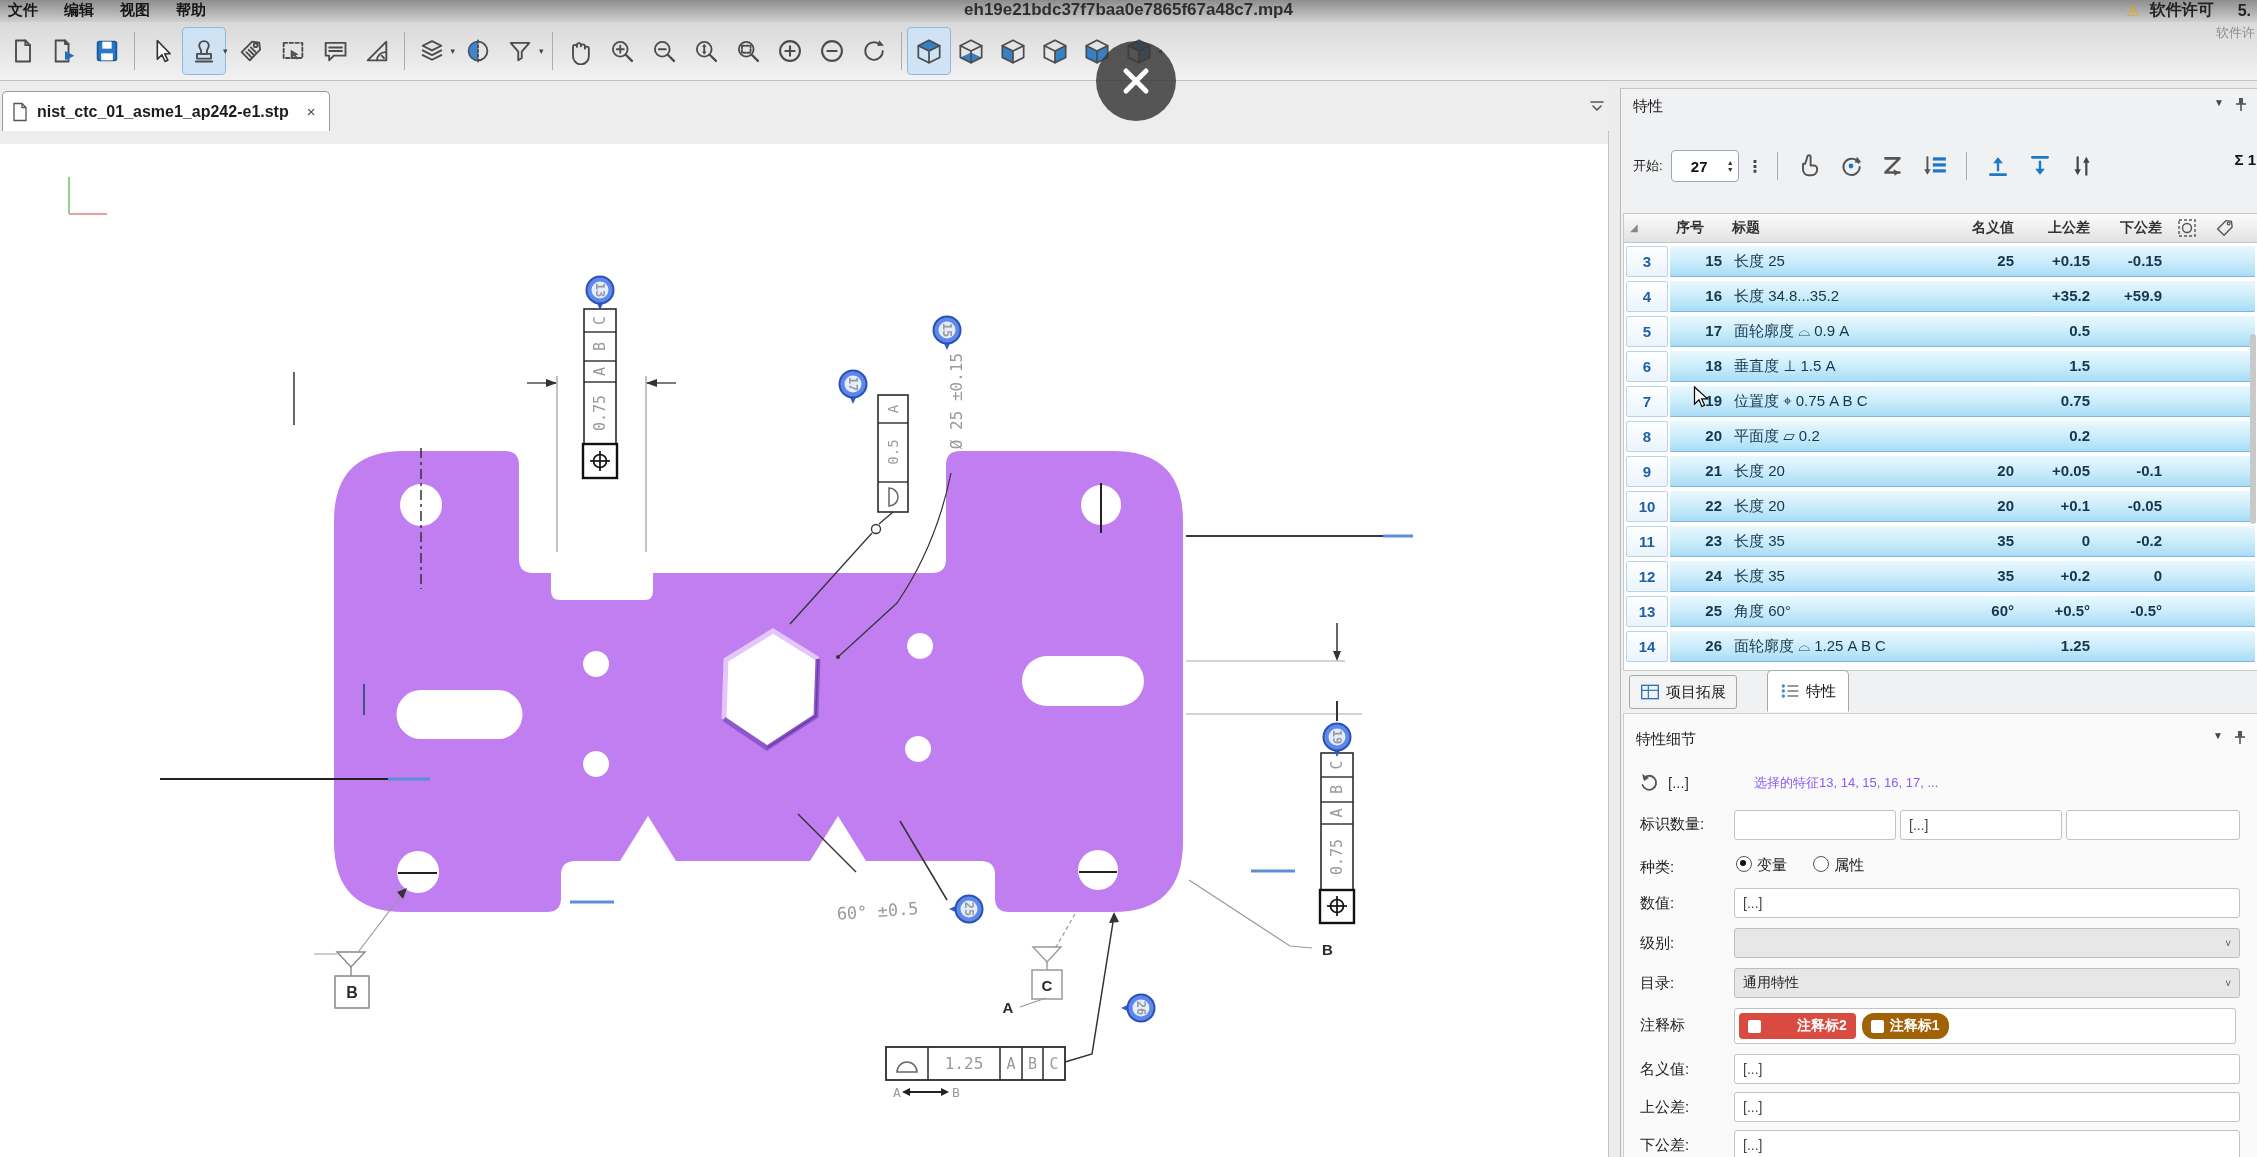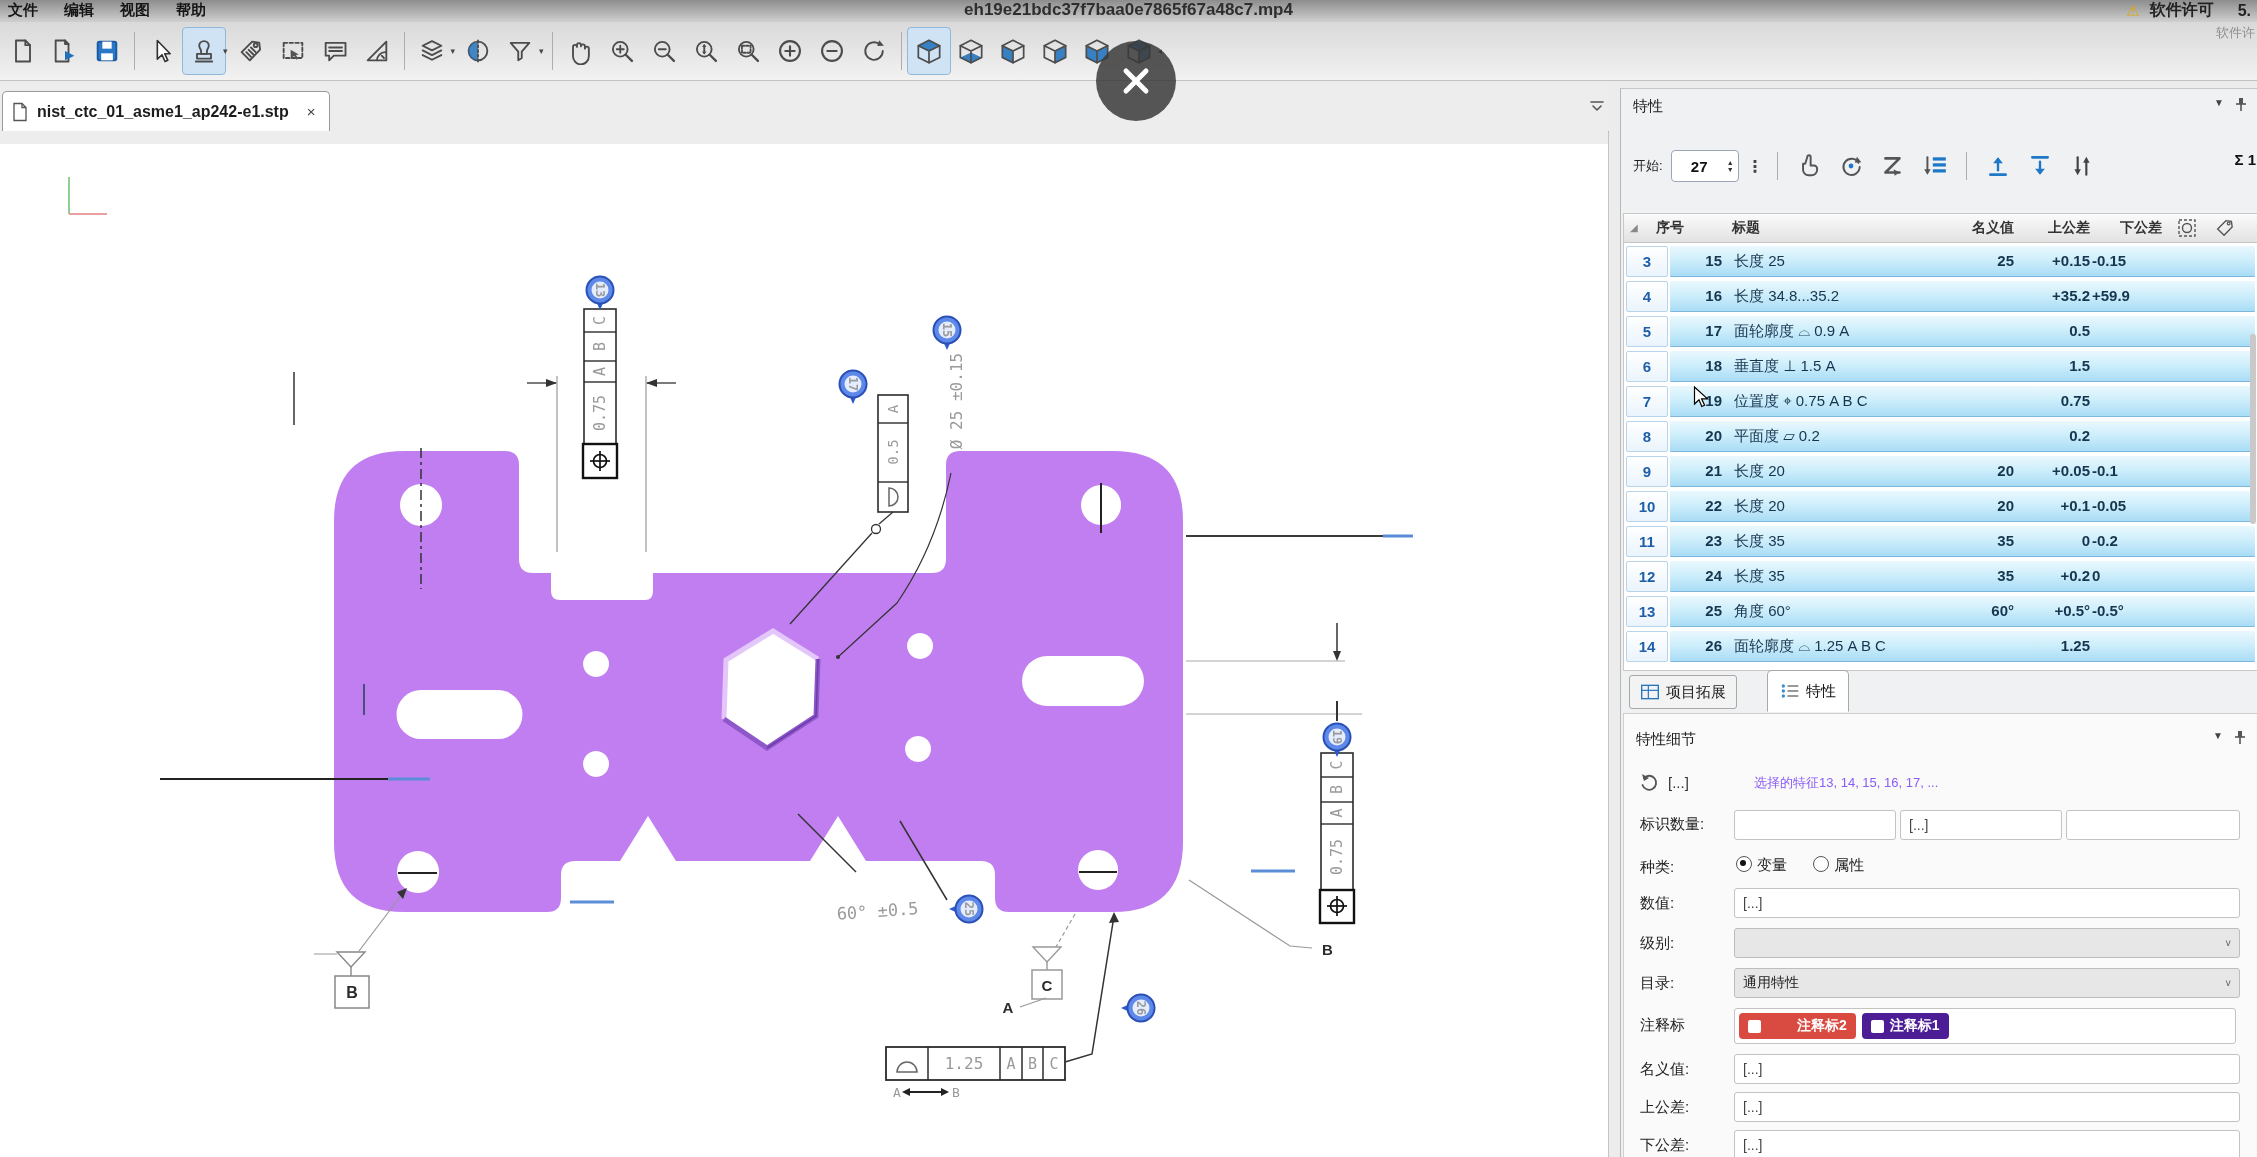--- a/index.html
+++ b/index.html
@@ -61,21 +61,21 @@
   .trow{display:flex;height:31px;margin-bottom:4px}
   .tnum{width:40px;margin-right:2px;background:linear-gradient(#ffffff,#eaf4fc);border:1px solid #b9d4ea;border-radius:2px;
     display:flex;align-items:center;justify-content:center;font-size:15px;font-weight:bold;color:#1f5fa8}
   .tbar{position:relative;flex:1;background:linear-gradient(180deg,#eaf8fe 0%,#cdeefb 48%,#a9dcf6 100%);
     border-bottom:1px solid #7db8dc;border-radius:1px;font-size:15px;color:#16354f}
   .tbar span{position:absolute;top:6px;white-space:nowrap}
   .c-seq{left:8px;width:44px;text-align:right;font-weight:bold}
   .c-title{left:64px}
   .c-nom{right:241px;width:90px;text-align:right;font-weight:bold}
   .c-up{right:165px;width:70px;text-align:right;font-weight:bold}
-  .c-low{right:93px;width:70px;text-align:left;font-weight:bold}
+  .c-low{right:93px;width:70px;text-align:right;font-weight:bold}
   .vscroll{position:absolute;right:1px;top:120px;width:6px;height:190px;background:#c9c9c9;border-radius:3px}
   
   .btab1{position:absolute;left:8px;top:586px;height:32px;background:#f3f3f3;border:1px solid #a8a8a8;border-radius:3px;
     display:flex;align-items:center;gap:6px;padding:0 10px;font-size:15px;color:#222}
   .btab2{position:absolute;left:146px;top:581px;height:40px;background:#fff;border:1px solid #a8a8a8;border-bottom-color:#fff;
     border-radius:5px 5px 0 0;display:flex;align-items:center;gap:6px;padding:0 12px;font-size:15px;color:#111}
   
   .dbox{position:absolute;left:2px;top:624px;width:633px;height:445px;background:#fafafa;border:1px solid #cfcfcf}
   .dbox .dtitle{position:absolute;left:12px;top:16px;font-size:15px;color:#222}
   .drow-label{position:absolute;left:16px;font-size:15px;color:#222;white-space:nowrap}
@@ -599,21 +599,21 @@
           <line x1="16" y1="20" x2="16" y2="7" stroke-width="2"></line>
           <polygon points="13,9 19,9 16,3.5" fill="#444" stroke="none"></polygon>
         </svg>
       </span>
   </div>
   <div class="sum">Σ 1</div>
 
   <div class="ptable">
     <div class="thead">
       <span style="left:6px;top:8px;color:#888;font-size:10px">◢</span>
-      <span style="left:32px">序号</span>
+      <span style="left:52px">序号</span>
       <span style="left:108px">标题</span>
       <span style="right:243px">名义值</span>
       <span style="right:167px">上公差</span>
       <span style="right:95px">下公差</span>
       <span style="left:552px;top:3px"><svg width="22" height="22" viewBox="0 0 22 22">
             <rect x="3" y="3" width="16" height="16" fill="none" stroke="#555" stroke-width="1.4" stroke-dasharray="3 2"></rect>
             <circle cx="11" cy="11" r="4.5" fill="none" stroke="#555" stroke-width="1.4"></circle>
           </svg></span>
       <span style="left:590px;top:3px"><svg width="22" height="22" viewBox="0 0 24 24">
             <path d="M4 13 L13 4 l6 .8 .8 6 L11 20 Z" fill="none" stroke="#555" stroke-width="1.5"></path>
@@ -810,21 +810,21 @@
         <span>通用特性</span>
         <span class="chev">˅</span>
       </span>
 
     <span class="drow-label" style="top:302px">注释标</span>
     <span class="dinput" style="left:110px;top:294px;width:496px;height:34px;padding-left:4px">
       <span class="chip" style="background: rgb(217, 74, 65); gap: 36px;">
           <span class="cb"></span>
           <span>注释标2</span>
         </span>
-      <span class="chip" style="background: #4c1d95;">
+      <span class="chip" style="background: #a16207; border-radius: 12px;">
           <span class="cb"></span>
           <span>注释标1</span>
         </span>
     </span>
 
     <span class="drow-label" style="top:346px">名义值:</span>
     <span class="dinput" style="left:110px;top:340px;width:496px">[...]</span>
 
     <span class="drow-label" style="top:384px">上公差:</span>
     <span class="dinput" style="left:110px;top:378px;width:496px">[...]</span>

